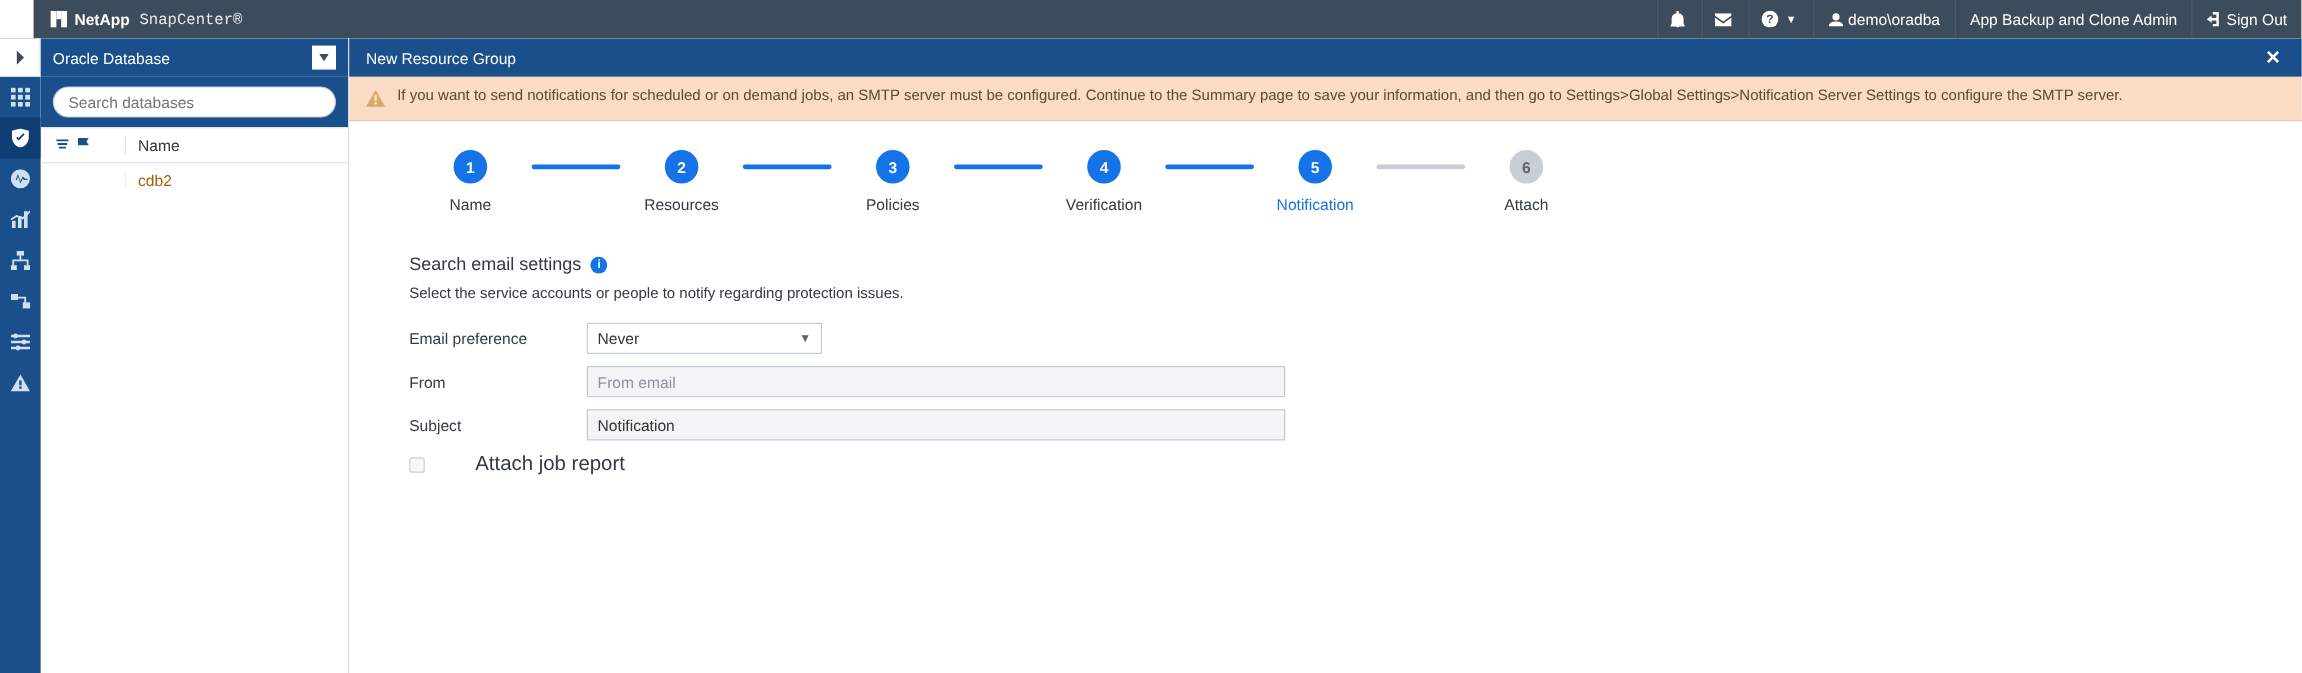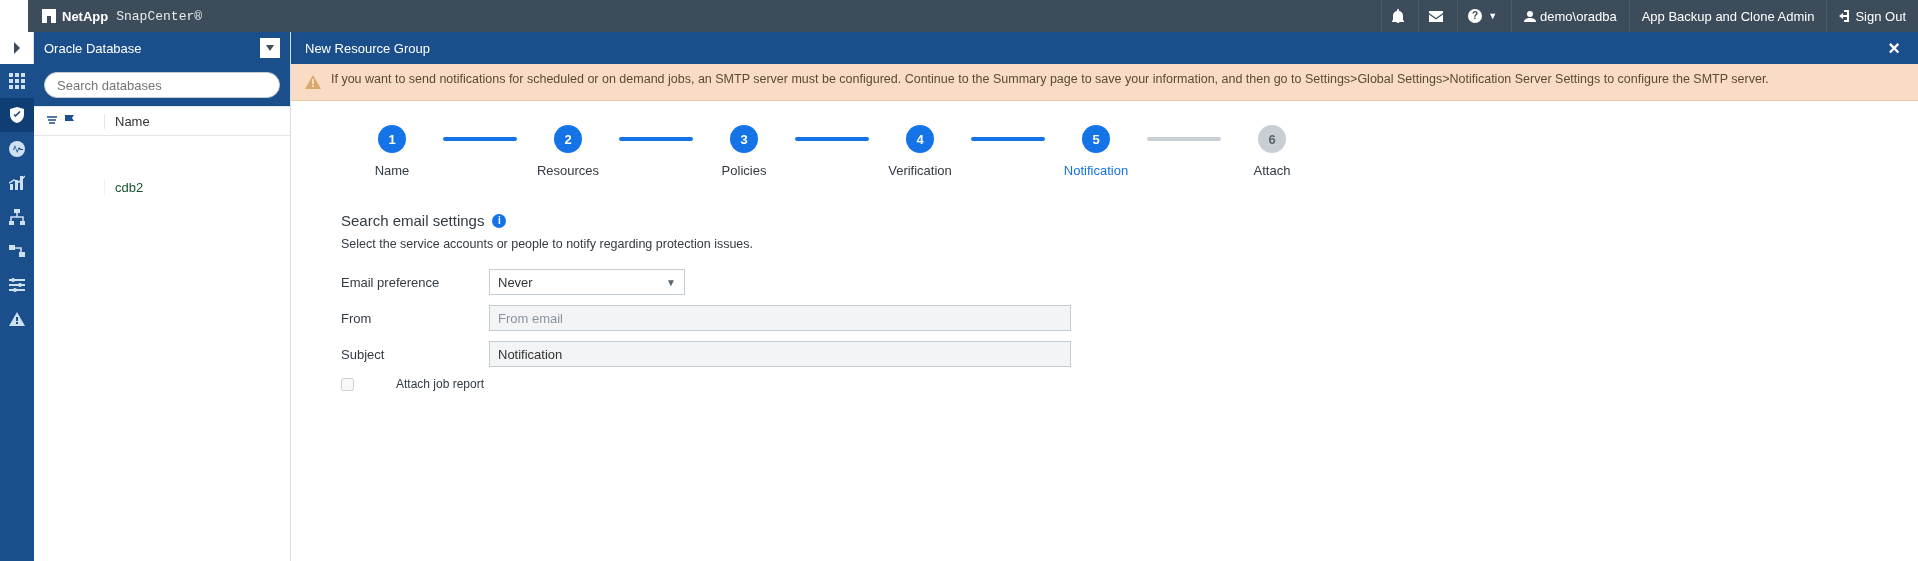--- a/index.html
+++ b/index.html
@@ -28,21 +28,21 @@
 
   
   .dbpanel { position:absolute; top:32px; left:34px; width:257px; bottom:0; background:#fff; border-right:1px solid #d3dbe3; display:flex; flex-direction:column; }
   .dbpanel .select-row { height:32px; background:#1b4f8b; color:#fff; display:flex; align-items:center; padding:0 10px; font-size:13px; }
   .dbpanel .select-row .dd { margin-left:auto; width:20px; height:20px; background:#fff; display:flex; align-items:center; justify-content:center; cursor:pointer; }
   .dbpanel .search-row { padding:8px 10px; background:#1b4f8b; }
   .dbpanel .search-row input { width:100%; height:26px; border:1px solid #c4ccd4; border-radius:13px; padding:0 12px; font-size:13px; outline:none; color:#333; }
   .dbpanel .tbl-head { display:flex; align-items:center; height:30px; border-top:1px solid #e1e6eb; border-bottom:1px solid #e1e6eb; font-size:13px; color:#333; }
   .dbpanel .tbl-head .icons-col { width:70px; display:flex; align-items:center; gap:6px; padding-left:12px; color:#1b4f8b; }
   .dbpanel .tbl-head .name-col { flex:1; padding-left:10px; border-left:1px solid #e1e6eb; }
-  .dbpanel .tbl-row { display:flex; align-items:center; height:28px; font-size:13px; color:#14532d;margin-top:37px; }
+  .dbpanel .tbl-row { display:flex; align-items:center; height:28px; font-size:13px; color:#a16207; }
   .dbpanel .tbl-row .icons-col { width:70px; }
   .dbpanel .tbl-row .name-col { flex:1; padding-left:10px; border-left:1px solid #f0f0f0; cursor:pointer; }
 
   
   .main { position:absolute; top:32px; left:291px; right:0; bottom:0; background:#fff; display:flex; flex-direction:column; }
   .main .titlebar { height:32px; background:#1b4f8b; color:#fff; display:flex; align-items:center; padding:0 14px; font-size:13px; }
   .main .titlebar .close { margin-left:auto; font-size:20px; line-height:1; cursor:pointer; padding:0 4px; font-weight:700; }
 
   .warning { display:flex; align-items:flex-start; background:#f9dcc3; color:#5b4a33; font-size:12.5px; padding:8px 14px 10px 14px; gap:10px; border-bottom:1px solid #eac9a3; }
   .warning svg { flex-shrink:0; margin-top:2px; }
@@ -63,21 +63,21 @@
 
   .form { margin-top:18px; }
   .form-row { display:flex; align-items:center; margin-bottom:10px;gap:36px; }
   .form-row label { width:112px; font-size:13px; color:#323a42; }
   .form-row .select { width:196px; height:26px; border:1px solid #c4ccd4; display:flex; align-items:center; padding:0 8px; font-size:13px; color:#333; position:relative; background:#fff; cursor:pointer; }
   .form-row .select .caret { position:absolute; right:8px; font-size:10px; color:#5a6570; }
   .form-row input.text { width:582px; height:26px; border:1px solid #c4ccd4; padding:0 8px; font-size:13px; color:#333; background:#f3f4f5; }
   .form-row input.text::placeholder { color:#8a949e; }
   .form-row.check { padding-left:0; }
   .form-row.check input { margin-right:6px; }
-  .form-row.check span { font-size:12px; color:#323a42; }
+  .form-row.check span { font-size:17px; color:#323a42; }
 
 </style>
 </head>
 <body>
 
 <div class="topbar">
   <div class="brand">
     <svg width="14" height="14" viewBox="0 0 14 14">
         <rect x="0" y="0" width="5" height="14" fill="#fff"></rect>
         <rect x="9" y="0" width="5" height="14" fill="#fff"></rect>

